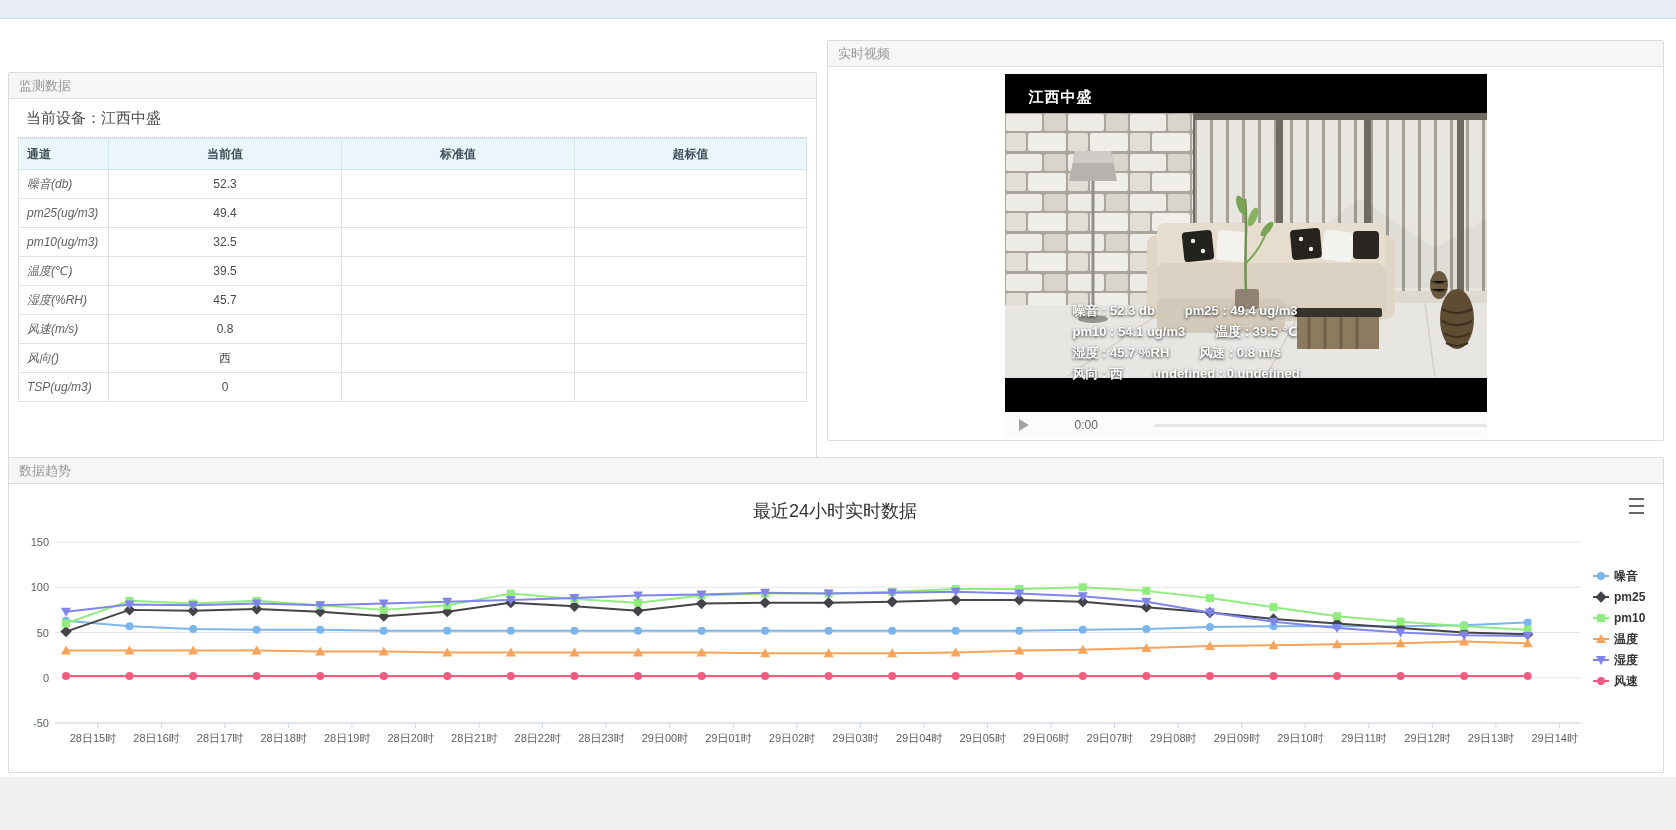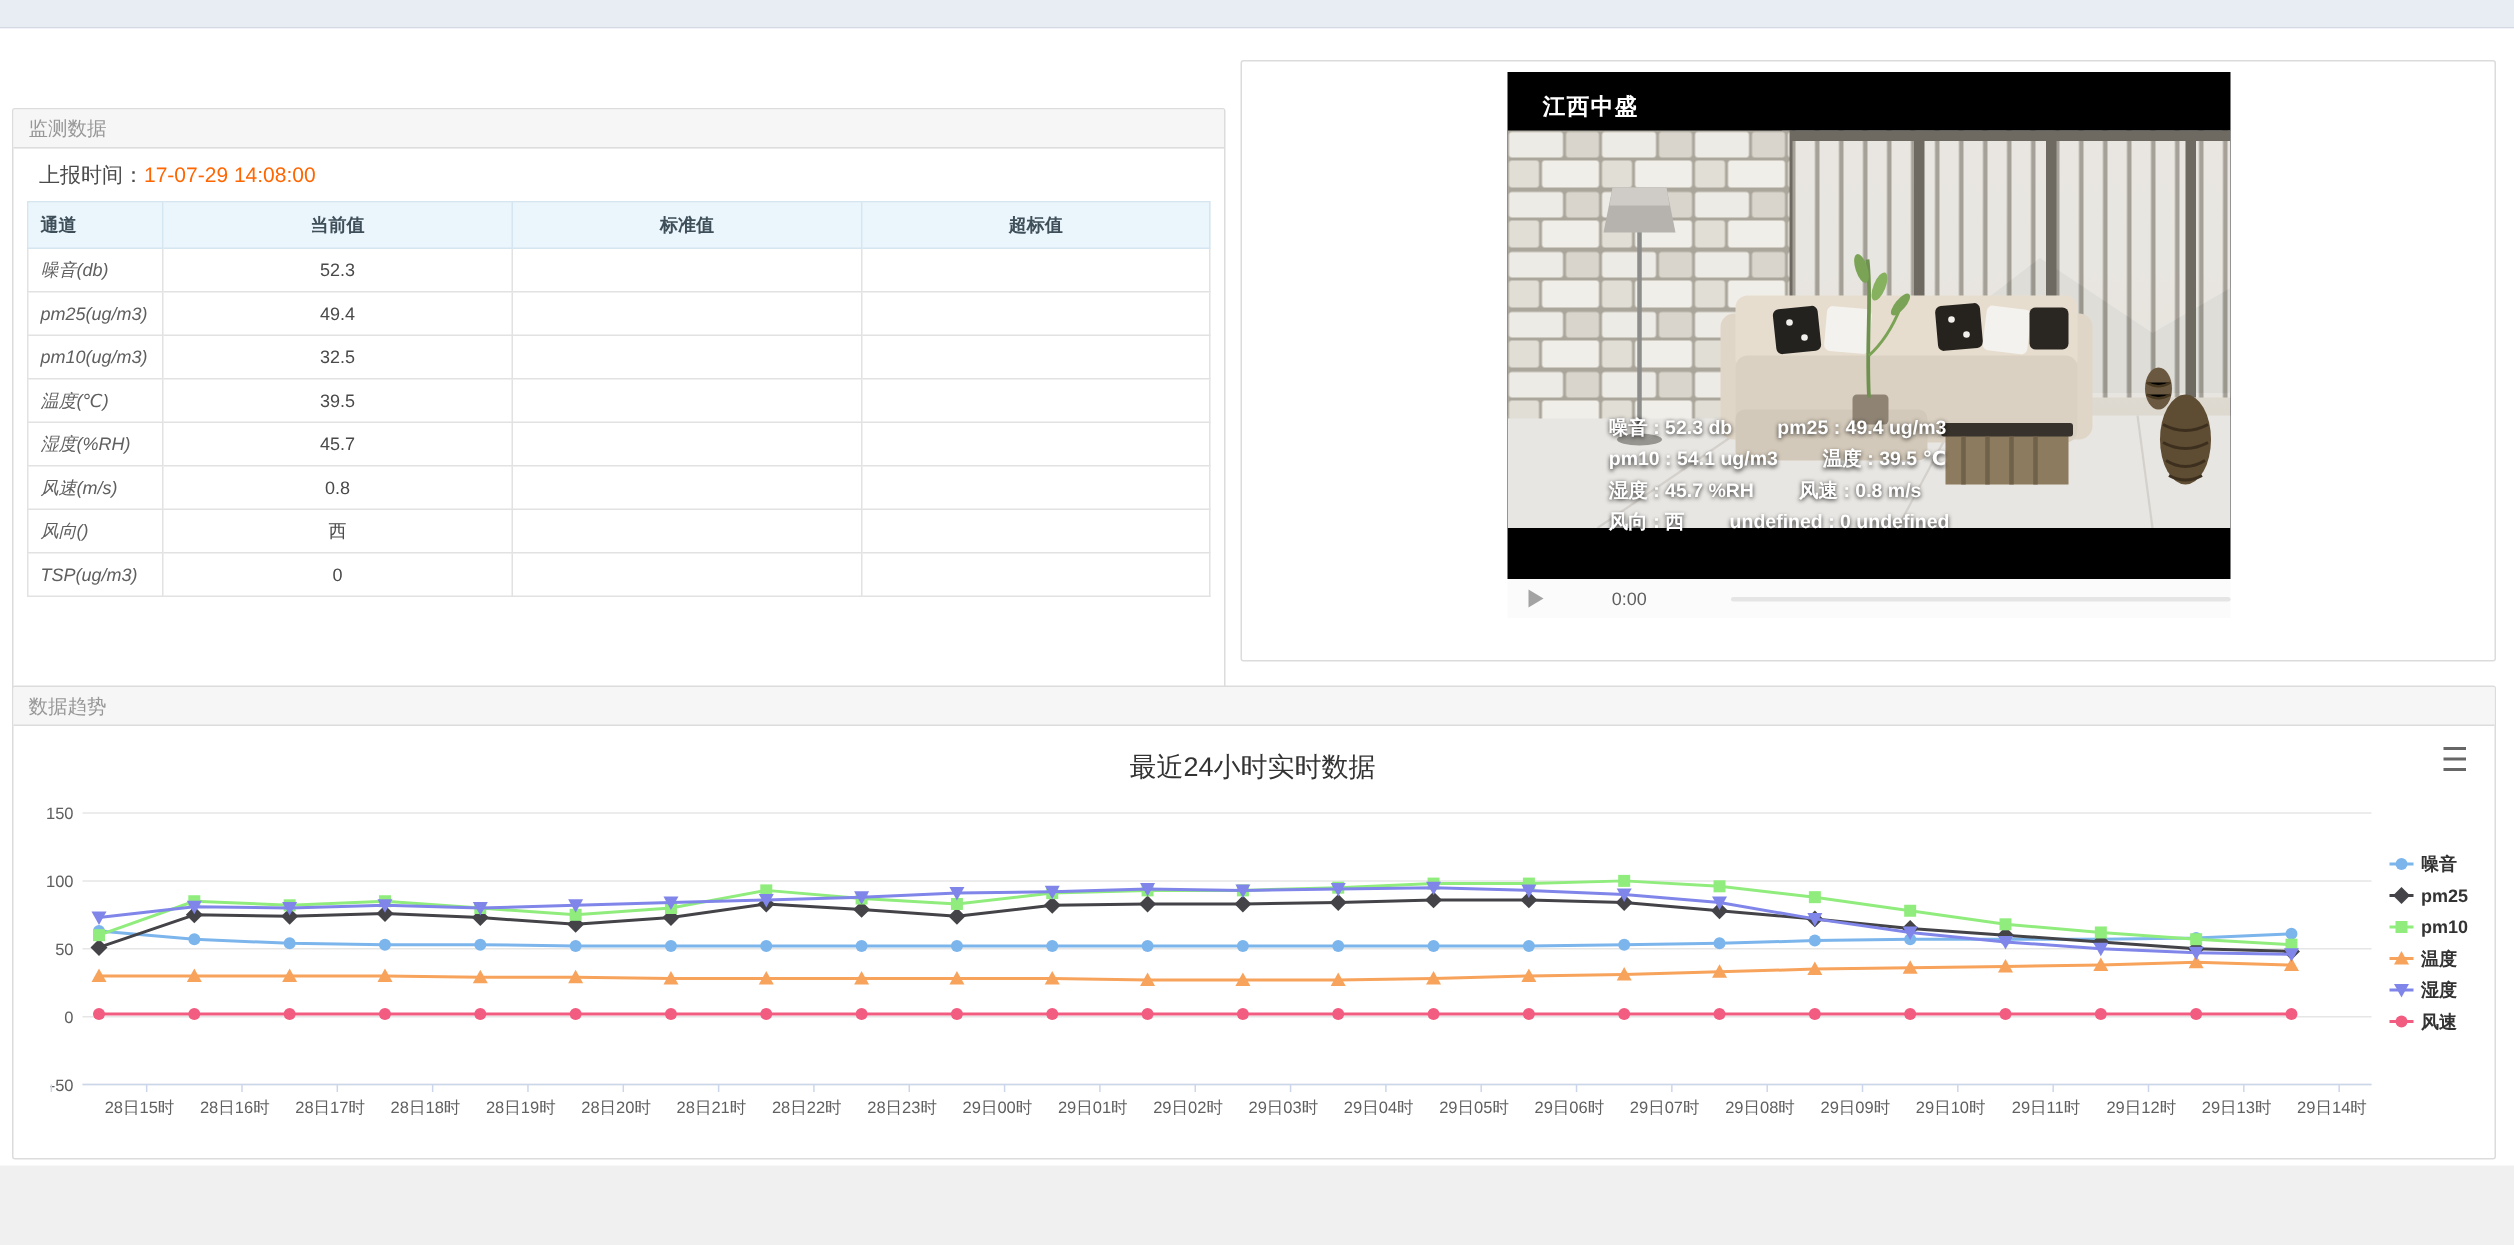--- a/index.html
+++ b/index.html
@@ -42,23 +42,21 @@
 </head>
 <body>
 
 <div id="page">
   <div id="topbar"></div>
   <div id="main">
 
     <div class="panel" id="monitor-panel">
       <div class="panel-header">监测数据</div>
       <div class="monitor-body">
-        <div id="report-line">
-          <span>上报时间：</span><span id="report-time">17-07-29 14:08:00</span>
-        </div>
+        <div id="device-line">当前设备：江西中盛</div>
         <table id="monitor-table">
           <colgroup>
               <col style="width:90px">
               <col style="width:233px">
               <col style="width:233px">
               <col>
             </colgroup>
           <thead>
               <tr id="monitor-table-header-row">
                 <th class="col-channel">通道</th>
@@ -115,20 +113,21 @@
                 <td class="cell-current">0</td>
                 <td class="cell-standard"></td>
                 <td class="cell-exceed"></td>
               </tr>
             </tbody>
         </table>
       </div>
     </div>
 
     <div class="panel" id="video-panel">
+      <div class="panel-header">实时视频</div>
       <div id="video-box">
         <div id="video-title">江西中盛</div>
 
         <svg id="video-still" viewBox="0 0 482 265" preserveAspectRatio="none">
           <defs>
             <linearGradient id="sky" x1="0" y1="0" x2="0" y2="1">
               <stop offset="0" stop-color="#e9e5dd"></stop>
                 <stop offset="1" stop-color="#d8d4ca"></stop>
             </linearGradient>
             <pattern id="stones" width="62" height="40" patternUnits="userSpaceOnUse">

